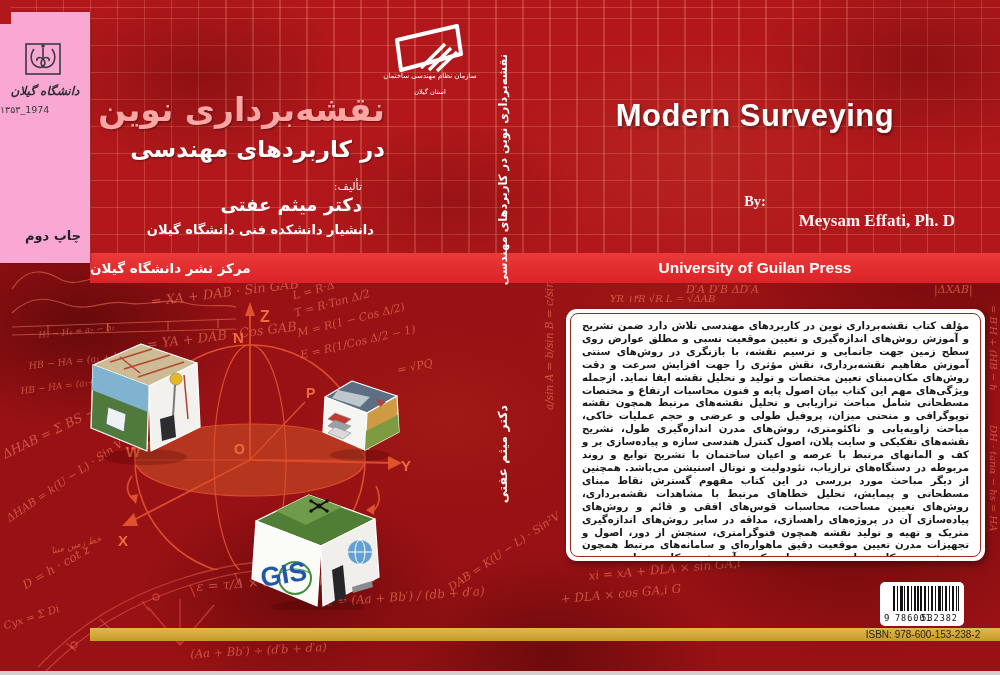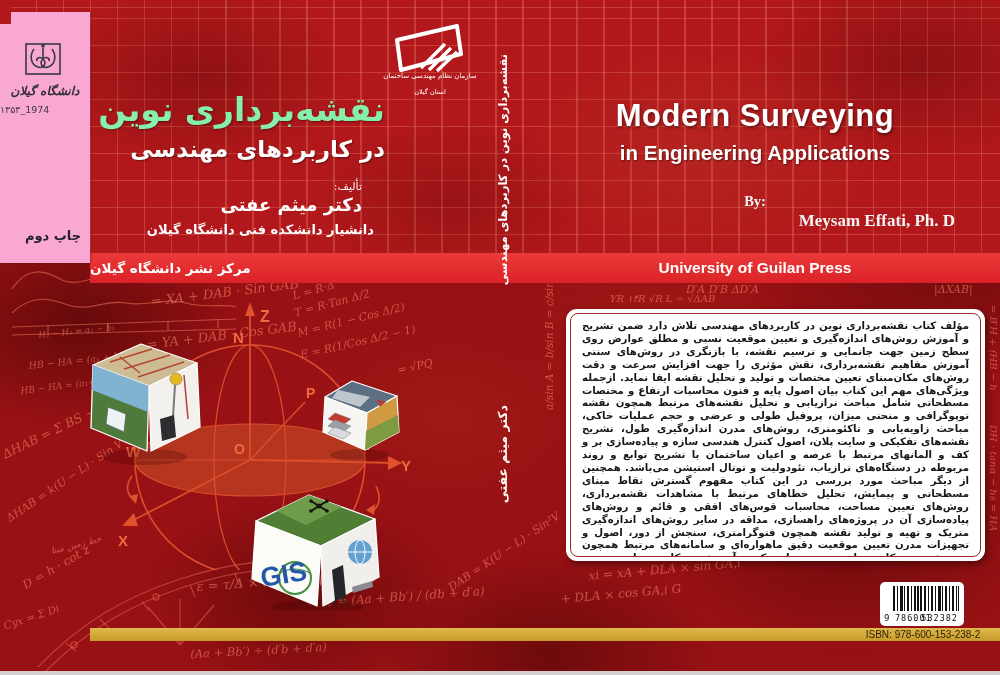--- a/index.html
+++ b/index.html
@@ -43,21 +43,21 @@
         text-align:center;color:#fff;font-size:15.5px;font-weight:bold;z-index:4;
         font-family:"Liberation Sans",sans-serif;}
   
   .gold-strip{position:absolute;left:90px;top:628px;width:910px;height:13px;z-index:3;
         background:linear-gradient(#e0b84c,#c59a28);}
   .isbn-text{position:absolute;left:853px;top:629px;width:140px;text-align:center;z-index:4;
         font-size:10px;color:#2b1a04;font-family:"Liberation Sans",sans-serif;}
   .bottom-grey{position:absolute;left:0;top:671px;width:1000px;height:4px;background:#d6cfcf;z-index:3;}
   
   .fa-title{position:absolute;right:615px;top:90px;white-space:nowrap;z-index:6;direction:rtl;
-        font-size:33px;font-weight:bold;color:#86efac;text-shadow:1px 1px 2px rgba(0,0,0,.4);}
+        font-size:33px;font-weight:bold;color:#fca5a5;text-shadow:1px 1px 2px rgba(0,0,0,.4);}
   .fa-subtitle{position:absolute;right:615px;top:136px;white-space:nowrap;z-index:6;direction:rtl;
         font-size:23px;font-weight:bold;color:#fff;text-shadow:1px 1px 2px rgba(0,0,0,.4);}
   .fa-byline{position:absolute;right:638px;top:180px;z-index:6;direction:rtl;font-size:11px;color:#f2f2f2;}
   .fa-author{position:absolute;right:638px;top:194px;z-index:6;direction:rtl;
         font-size:18px;font-weight:bold;color:#fff;}
   .fa-affil{position:absolute;right:626px;top:222px;z-index:6;direction:rtl;
         font-size:13px;font-weight:bold;color:#fff;}
   
   .org-logo{position:absolute;left:393px;top:24px;z-index:6;}
   .org-l1{position:absolute;left:380px;top:72px;width:100px;text-align:center;z-index:6;direction:rtl;
@@ -303,21 +303,20 @@
     <polygon points="4,16 64,2 68,30 8,46" fill="none" stroke="#fff" stroke-width="4" stroke-linejoin="round"></polygon>
     <path d="M28,44 L52,20 M36,46 L58,24 M44,47 L64,28" stroke="#fff" stroke-width="3.4" fill="none"></path>
   </svg>
   <div class="org-l1">سازمان نظام مهندسی ساختمان</div>
   <div class="org-l2">استان گیلان</div>
 
   <div class="spine-title">نقشه‌برداری نوین در کاربردهای مهندسی</div>
   <div class="spine-author">دکتر میثم عفتی</div>
 
   <div class="en-title">Modern Surveying</div>
-  <div class="en-subtitle">in Engineering Applications</div>
   <div class="en-by">By:</div>
   <div class="en-author">Meysam Effati, Ph. D</div>
 
   <div class="blurb">
     <div class="blurb-inner">
       <p>مؤلف کتاب نقشه‌برداری نوین در کاربردهای مهندسی تلاش دارد ضمن تشریح و آموزش روش‌های اندازه‌گیری و تعیین موقعیت نسبی و مطلق عوارض روی سطح زمین جهت جانمایی و ترسیم نقشه، با بازنگری در روش‌های سنتی آموزش مفاهیم نقشه‌برداری، نقش مؤثری را جهت افزایش سرعت و دقت روش‌های مکان‌مبنای تعیین مختصات و تولید و تحلیل نقشه ایفا نماید. ازجمله ویژگی‌های مهم این کتاب بیان اصول پایه و فنون محاسبات ارتفاع و مختصات مسطحاتی شامل مباحث ترازیابی و تحلیل نقشه‌های مرتبط همچون نقشه توپوگرافی و منحنی میزان، پروفیل طولی و عرضی و حجم عملیات خاکی، مباحث زاویه‌یابی و تاکئومتری، روش‌های مدرن اندازه‌گیری طول، تشریح نقشه‌های تفکیکی و سایت پلان، اصول کنترل هندسی سازه و پیاده‌سازی بر و کف و المانهای مرتبط با عرصه و اعیان ساختمان با تشریح توابع و روند مربوطه در دستگاه‌های ترازیاب، تئودولیت و توتال استیشن می‌باشد. همچنین از دیگر مباحث مورد بررسی در این کتاب مفهوم گسترش نقاط مبنای مسطحاتی و پیمایش، تحلیل خطاهای مرتبط با مشاهدات نقشه‌برداری، روش‌های تعیین مساحت، محاسبات قوس‌های افقی و قائم و روش‌های پیاده‌سازی آن در پروژه‌های راهسازی، مداقه در سایر روش‌های اندازه‌گیری متریک و تهیه و تولید نقشه همچون فتوگرامتری، سنجش از دور، اصول و تجهیزات مدرن تعیین موقعیت دقیق ماهواره‌ای و سامانه‌های مرتبط همچون شمیم در کاربردهای مهندسی با رویکردی آموزشی و کاربردی است.</p>
 
     </div>
   </div>
 

